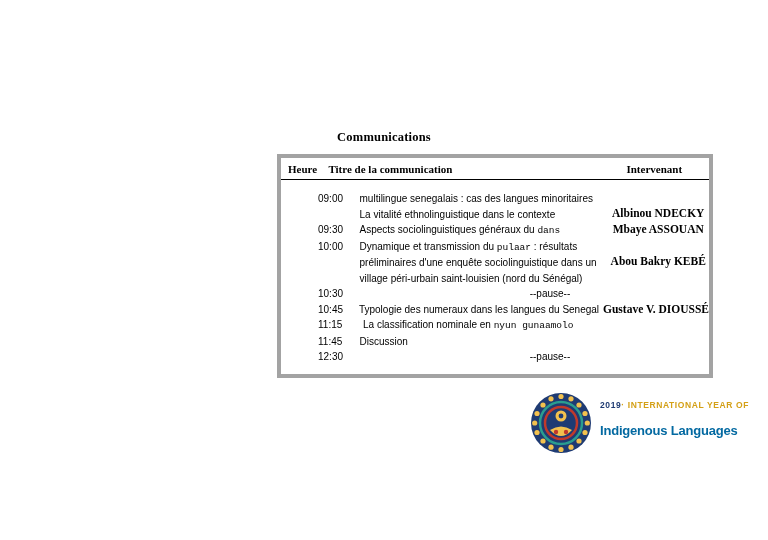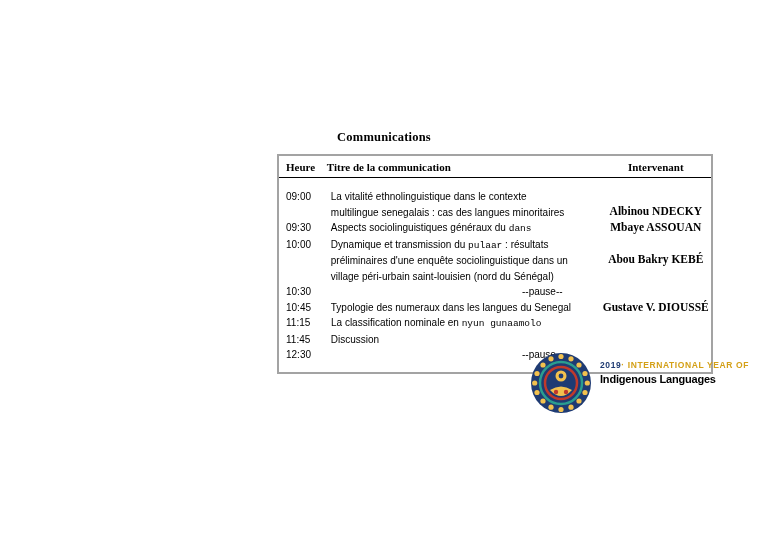--- a/index.html
+++ b/index.html
@@ -34,21 +34,21 @@
     font-size: 12.5px;
     color: #000;
     letter-spacing: 0.2px;
   }
 
   .table-wrap {
     position: absolute;
     left: 277px;
     top: 154px;
     width: 436px;
-    border: 2px solid #a3a3a3;
+    border: 4px solid #a3a3a3;
     box-sizing: border-box;
     background: #fff;
   }
 
   .thead {
     display: flex;
     align-items: center;
     border-bottom: 1px solid #000;
     height: 22px;
     box-sizing: border-box;
@@ -79,20 +79,21 @@
 
   .tbody {
     padding-top: 11px;
     padding-bottom: 9px;
   }
 
   .row {
     display: flex;
     align-items: flex-start;
     min-height: 15px;
+    margin-left: 30px;
   }
 
   .cell-time {
     width: 48px;
     padding-left: 7px;
     box-sizing: border-box;
     font-family: "Liberation Sans", sans-serif;
     font-size: 10px;
     color: #000;
     line-height: 15.5px;
@@ -129,21 +130,21 @@
   .mono {
     font-family: "Liberation Mono", monospace;
     font-size: 9.5px;
   }
   .row.tall .cell-speaker { padding-top: 15px; }
 
   
   .logo {
     position: absolute;
     left: 530px;
-    top: 352px;
+    top: 392px;
     width: 200px;
     height: 62px;
   }
   .logo-mark {
     position: absolute;
     left: 0; top: 0;
     width: 62px;
     height: 62px;
   }
   .logo-text {
@@ -156,25 +157,25 @@
     font-family: "Liberation Sans", sans-serif;
     font-size: 8.5px;
     color: #d4a017;
     letter-spacing: 0.6px;
     font-weight: bold;
     white-space: nowrap;
   }
   .logo-line1 .yr { color: #1f3b73; }
   .logo-line2 {
     font-family: "Liberation Sans", sans-serif;
-    font-size: 11px;
-    font-weight: bold;
-    color: #000000;
+    font-size: 13px;
+    font-weight: bold;
+    color: #0369a1;
     letter-spacing: -0.2px;
-    margin-top: 3px;
+    margin-top: 13px;
     white-space: nowrap;
   }
 </style>
 </head>
 <body>
 
 <div id="page">
 
   <div class="doc-title">Communications</div>
 
@@ -184,22 +185,22 @@
       <div class="th col-time">Heure</div>
       <div class="th col-title">Titre de la communication</div>
       <div class="th col-speaker">Intervenant</div>
     </div>
 
     <div class="tbody">
 
       <div class="row tall">
         <div class="cell-time">09:00</div>
         <div class="cell-title">
+          <div>multilingue senegalais : cas des langues minoritaires</div>
           <div>La vitalité ethnolinguistique dans le contexte</div>
-          <div>multilingue senegalais : cas des langues minoritaires</div>
         </div>
         <div class="cell-speaker">Albinou NDECKY</div>
       </div>
 
       <div class="row">
         <div class="cell-time">09:30</div>
         <div class="cell-title">
           <span>Aspects sociolinguistiques généraux du </span><span class="mono">dans</span>
         </div>
         <div class="cell-speaker">Mbaye ASSOUAN</div>

